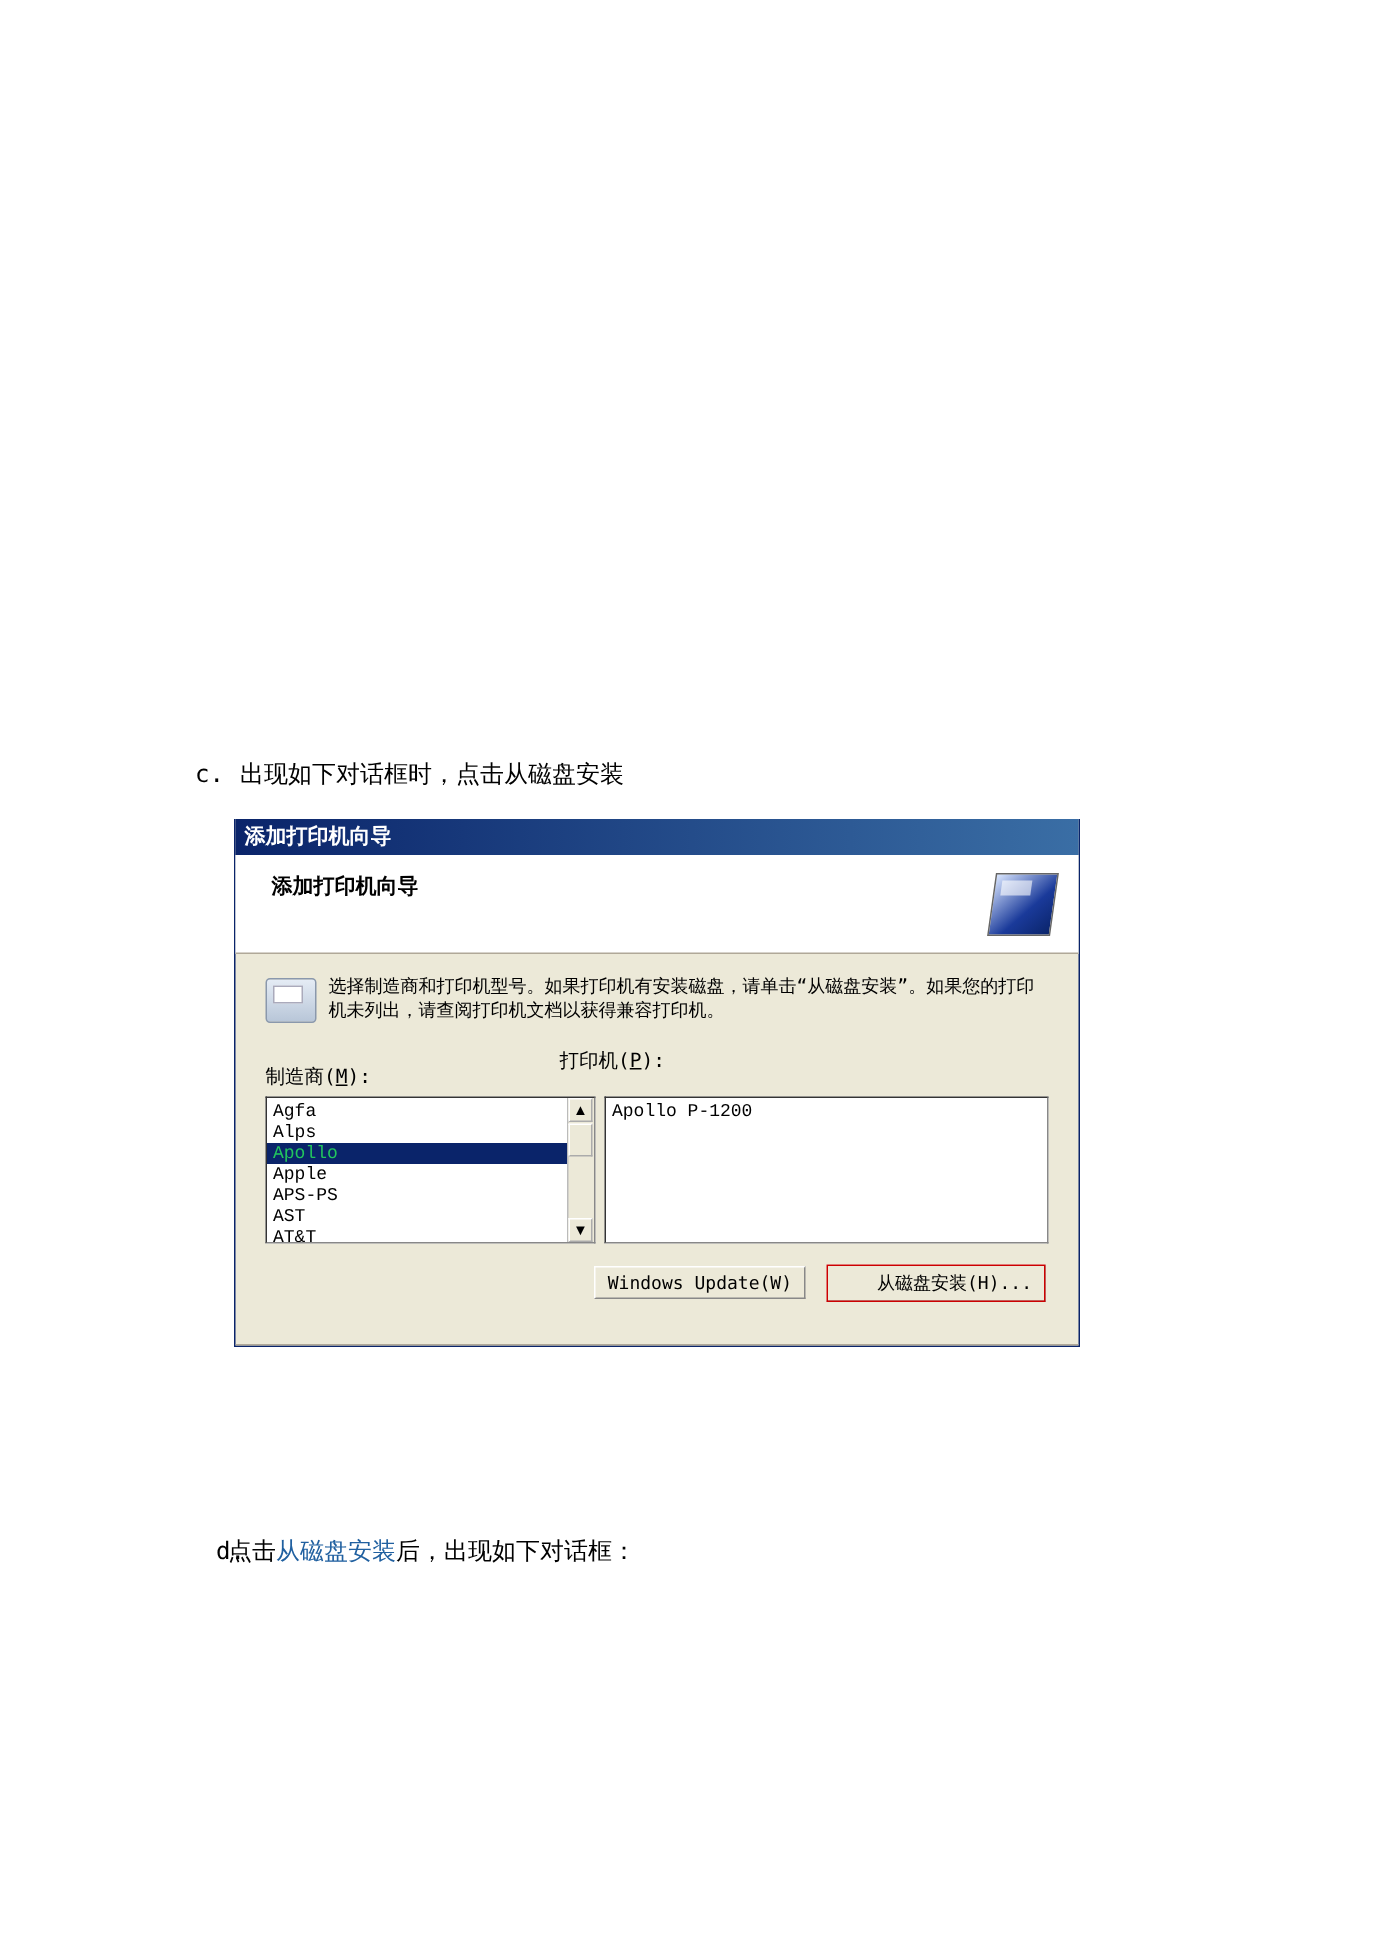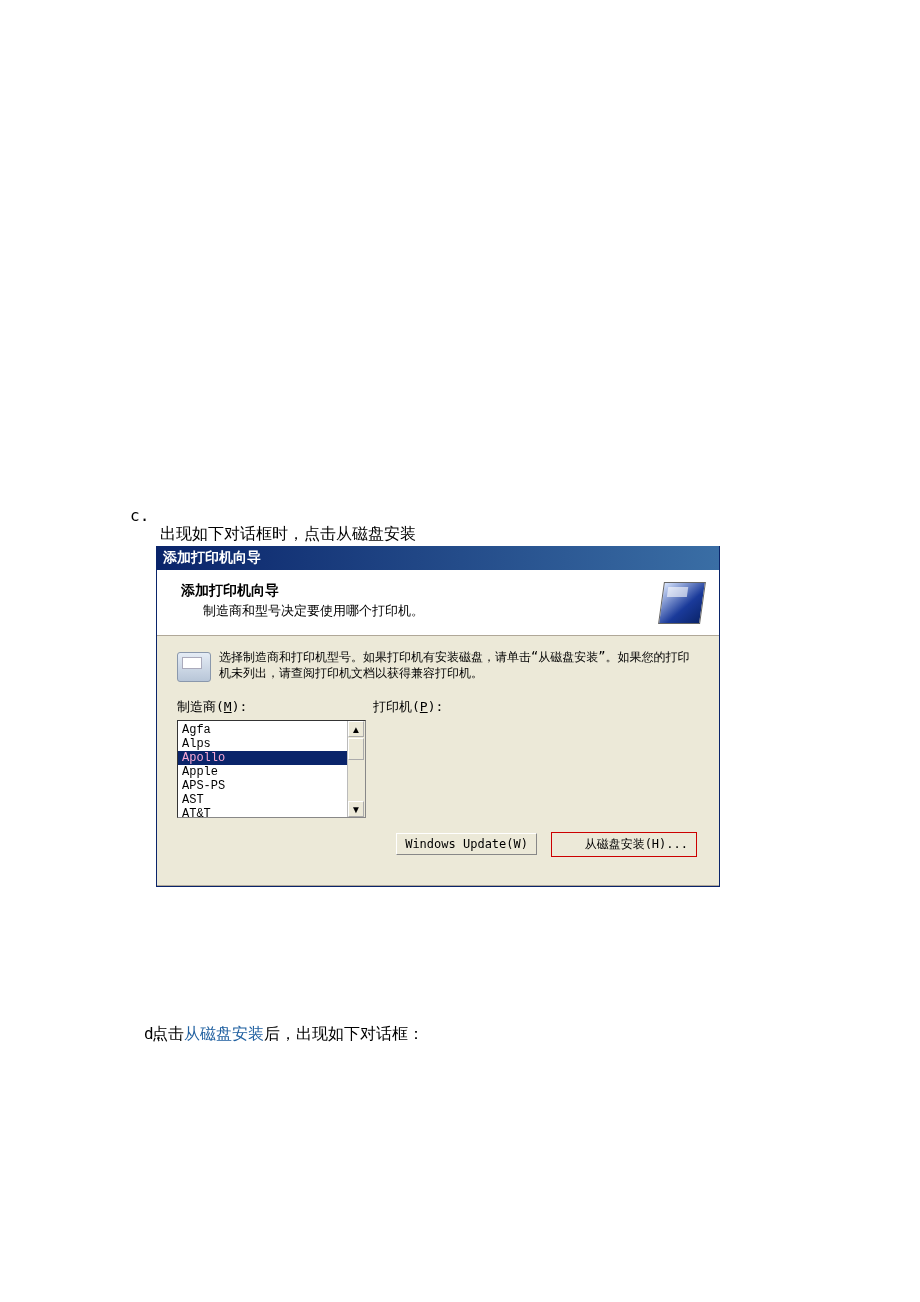--- a/index.html
+++ b/index.html
@@ -5,21 +5,21 @@
     * { box-sizing: border-box; margin: 0; padding: 0; }
     body {
       background: #ffffff;
       width: 920px;
       height: 1302px;
       font-family: SimSun, "MS Gothic", monospace;
       font-size: 16px;
       position: relative;
     }
     .step-c-marker { position: absolute; left: 130px; top: 506px; }
-    .step-c-text { position: absolute; left: 160px; top: 524px; }
+    .step-c-text { position: absolute; left: 160px; top: 506px; }
     .step-d-marker { position: absolute; left: 144px; top: 1024px; }
     .step-d-text { position: absolute; left: 152px; top: 1024px; }
     .step-d-text .link { color: #2060a0; }
     
     
     .dialog {
       position: absolute;
       left: 156px; top: 546px;
       width: 564px;
       background: #ece9d8;
@@ -60,32 +60,32 @@
     .instr-row { display: flex; gap: 8px; align-items: flex-start; margin-bottom: 16px; }
     .disk-icon {
       width: 34px; height: 30px; margin-top:2px;
       background: linear-gradient(#e5ecf5,#b8c6d8);
       border:1px solid #8a98ac; border-radius:3px; position:relative;
     }
     .disk-icon::after{ content:""; position:absolute; width:18px; height:10px; background:#fff; left:4px; top:4px; border:1px solid #aab;}
     .instr-text { font-size: 12px; line-height: 1.3; flex:1; }
     
     .labels-row { display:flex; font-size:13px; margin-bottom:4px; }
-    .labels-row .lbl-m { width:196px; }
+    .labels-row .lbl-m { width:196px;margin-top:11px; }
     .labels-row .lbl-p { }
     .labels-row u { text-decoration: underline; }
     
     .lists-row { display:flex; gap:6px; }
     .mfg-list {
-      width:189px; height:98px; background:#fff; border:1px inset #888;
+      width:220px; height:98px; background:#fff; border:1px inset #888;
       font-family: "Courier New","MS Gothic",monospace; font-size:12px; overflow:hidden; position:relative;
       padding:2px 0;
     }
     .mfg-list .item { padding:0 4px; line-height:14px; white-space:nowrap; }
-    .mfg-list .item.sel { background:#0a246a; color:#f9a8d4; }
+    .mfg-list .item.sel { background:#0a246a; color:#22c55e; }
     .mfg-list .item.sel span { border-bottom:1px dotted #fff; }
     .scrollbar { position:absolute; right:0; top:0; width:18px; height:100%; background:#ece9d8; border-left:1px solid #bbb; }
     .sb-btn { width:16px; height:16px; background:#ece9d8; border:1px outset #fff; position:absolute; left:0; display:flex; align-items:center; justify-content:center; font-size:10px; font-family:sans-serif;}
     .sb-up { top:0; }
     .sb-down { bottom:0; }
     .sb-thumb { position:absolute; top:17px; left:0; width:16px; height:22px; background:#ece9d8; border:1px outset #fff; }
     
     .pr-list {
       flex:1; height:98px; background:#fff; border:1px inset #888;
       font-family:"Courier New","MS Gothic",monospace; font-size:12px; padding:2px 4px;
@@ -112,21 +112,20 @@
 </head>
 <body>
 
 <div class="step-c-marker">c.</div>
 <div class="step-c-text">出现如下对话框时，点击从磁盘安装</div>
 
 <div class="dialog">
   <div class="titlebar">添加打印机向导</div>
   <div class="header">
     <div class="header-title">添加打印机向导</div>
-    <div class="header-sub">制造商和型号决定要使用哪个打印机。</div>
     <div class="header-icon"></div>
   </div>
   <div class="content">
     <div class="instr-row">
       <div class="disk-icon"></div>
       <div class="instr-text">选择制造商和打印机型号。如果打印机有安装磁盘，请单击“从磁盘安装”。如果您的打印机未列出，请查阅打印机文档以获得兼容打印机。</div>
     </div>
     <div class="labels-row">
       <div class="lbl-m"><span>制造商(</span><u>M</u><span>):</span></div>
       <div class="lbl-p"><span>打印机(</span><u>P</u><span>):</span></div>
@@ -139,20 +138,23 @@
         <div class="item">Apple</div>
         <div class="item">APS-PS</div>
         <div class="item">AST</div>
         <div class="item">AT&amp;T</div>
         <div class="scrollbar">
           <div class="sb-btn sb-up">▲</div>
           <div class="sb-thumb"></div>
           <div class="sb-btn sb-down">▼</div>
         </div>
       </div>
+      <div class="pr-list">
+        <div class="item">Apollo P-1200</div>
+      </div>
     </div>
     <div class="btn-row1">
       <span class="btn">Windows Update(W)</span>
       <span class="btn highlight">从磁盘安装(H)...</span>
     </div>
   </div>
   <div class="divider"></div>
 </div>
 
 <div class="step-d-marker">d.</div>

